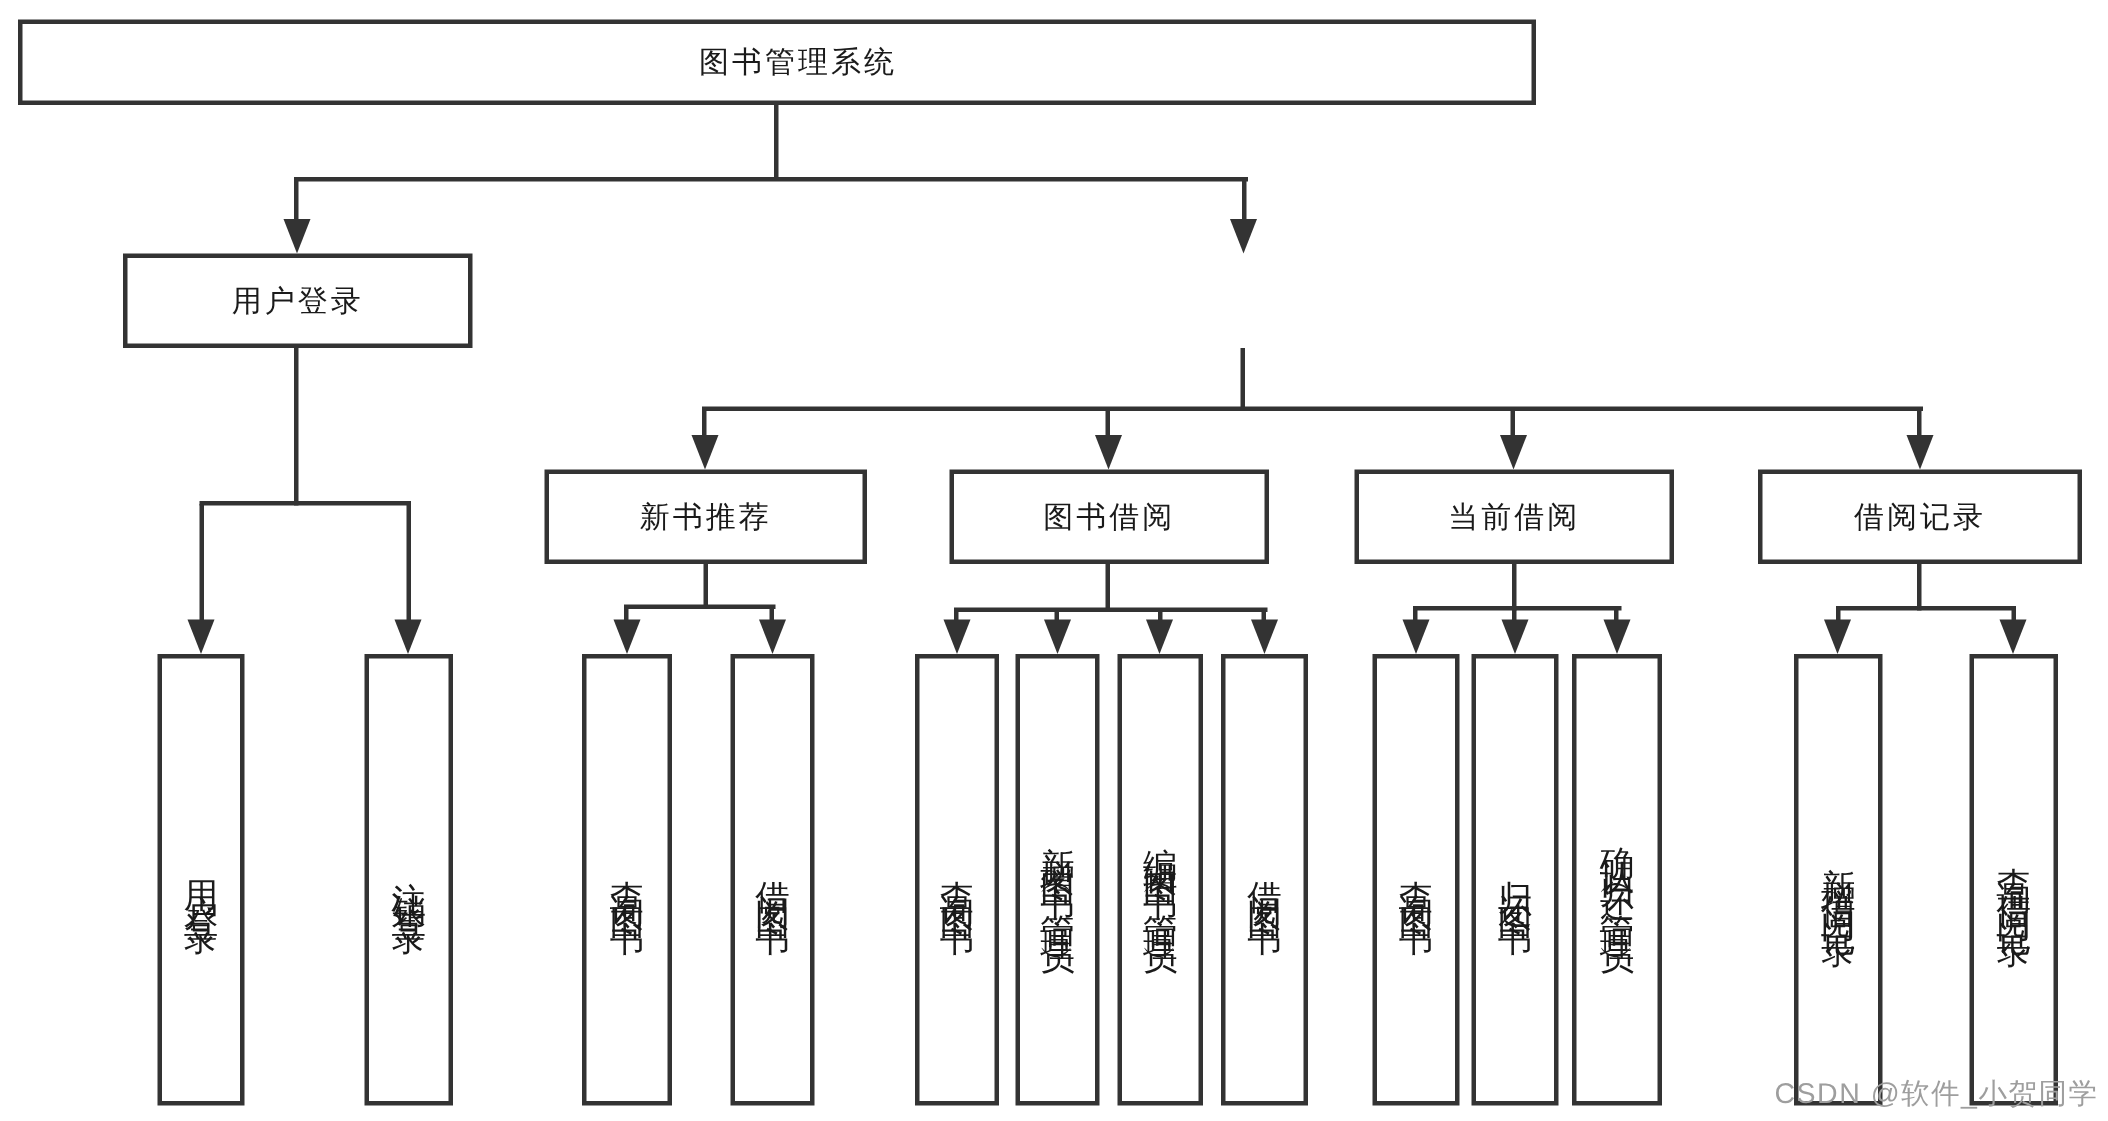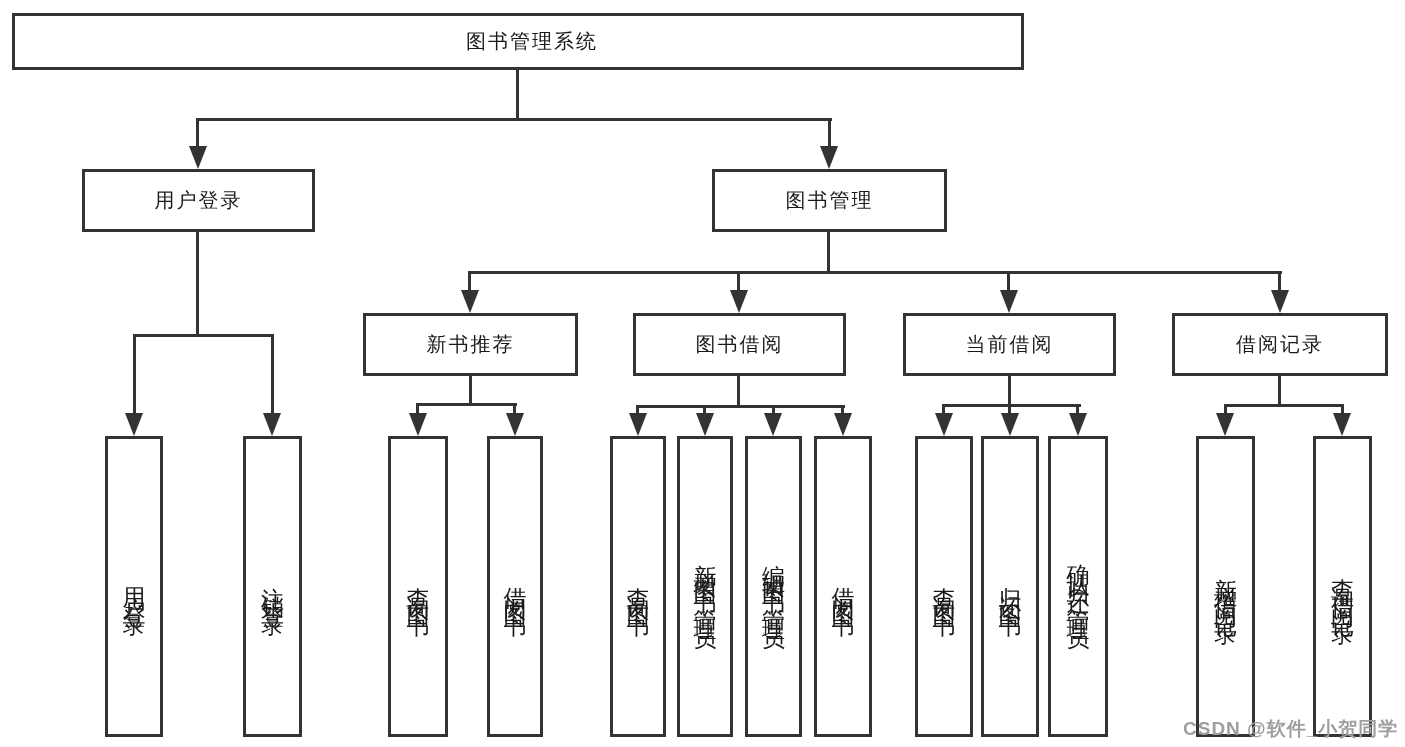--- a/index.html
+++ b/index.html
@@ -60,21 +60,20 @@
 
   .watermark {
     position: absolute;
     left: 1183px;
     top: 716px;
     font-size: 19px;
     color: var(--watermark);
     letter-spacing: 1px;
     white-space: nowrap;
     z-index: 5;
-    font-weight: bold;
   }
 </style>
 </head>
 <body>
 
 <div class="canvas">
 
   <div class="box root" style="left:12px; top:13px; width:1012px; height:57px;padding-left:28px;">
     <span class="lbl">图书管理系统</span>
   </div>
@@ -83,23 +82,20 @@
     <div class="vl" style="left:516px; top:70px;  height:50px;"></div>
     <div class="hl" style="left:196px; top:118px; width:636px;"></div>
     <div class="vl" style="left:196px; top:120px; height:28px;"></div>
     <div class="vl" style="left:828px; top:120px; height:28px;"></div>
     <div class="arr" style="left:189px; top:146px;"></div>
     <div class="arr" style="left:820px; top:146px;"></div>
   </div>
 
   <div class="box" style="left:82px; top:169px; width:233px; height:63px;">
     <span class="lbl">用户登录</span>
-  </div>
-  <div class="box" style="left:712px; top:169px; width:235px; height:63px;">
-    <span class="lbl">图书管理</span>
   </div>
 
   <div>
     <div class="vl" style="left:196px; top:232px; height:105px;"></div>
     <div class="hl" style="left:133px; top:334px; width:141px;"></div>
     <div class="vl" style="left:133px; top:336px; height:80px;"></div>
     <div class="vl" style="left:271px; top:336px; height:80px;"></div>
     <div class="arr" style="left:125px;  top:413px;"></div>
     <div class="arr" style="left:263px;  top:413px;"></div>
   </div>

